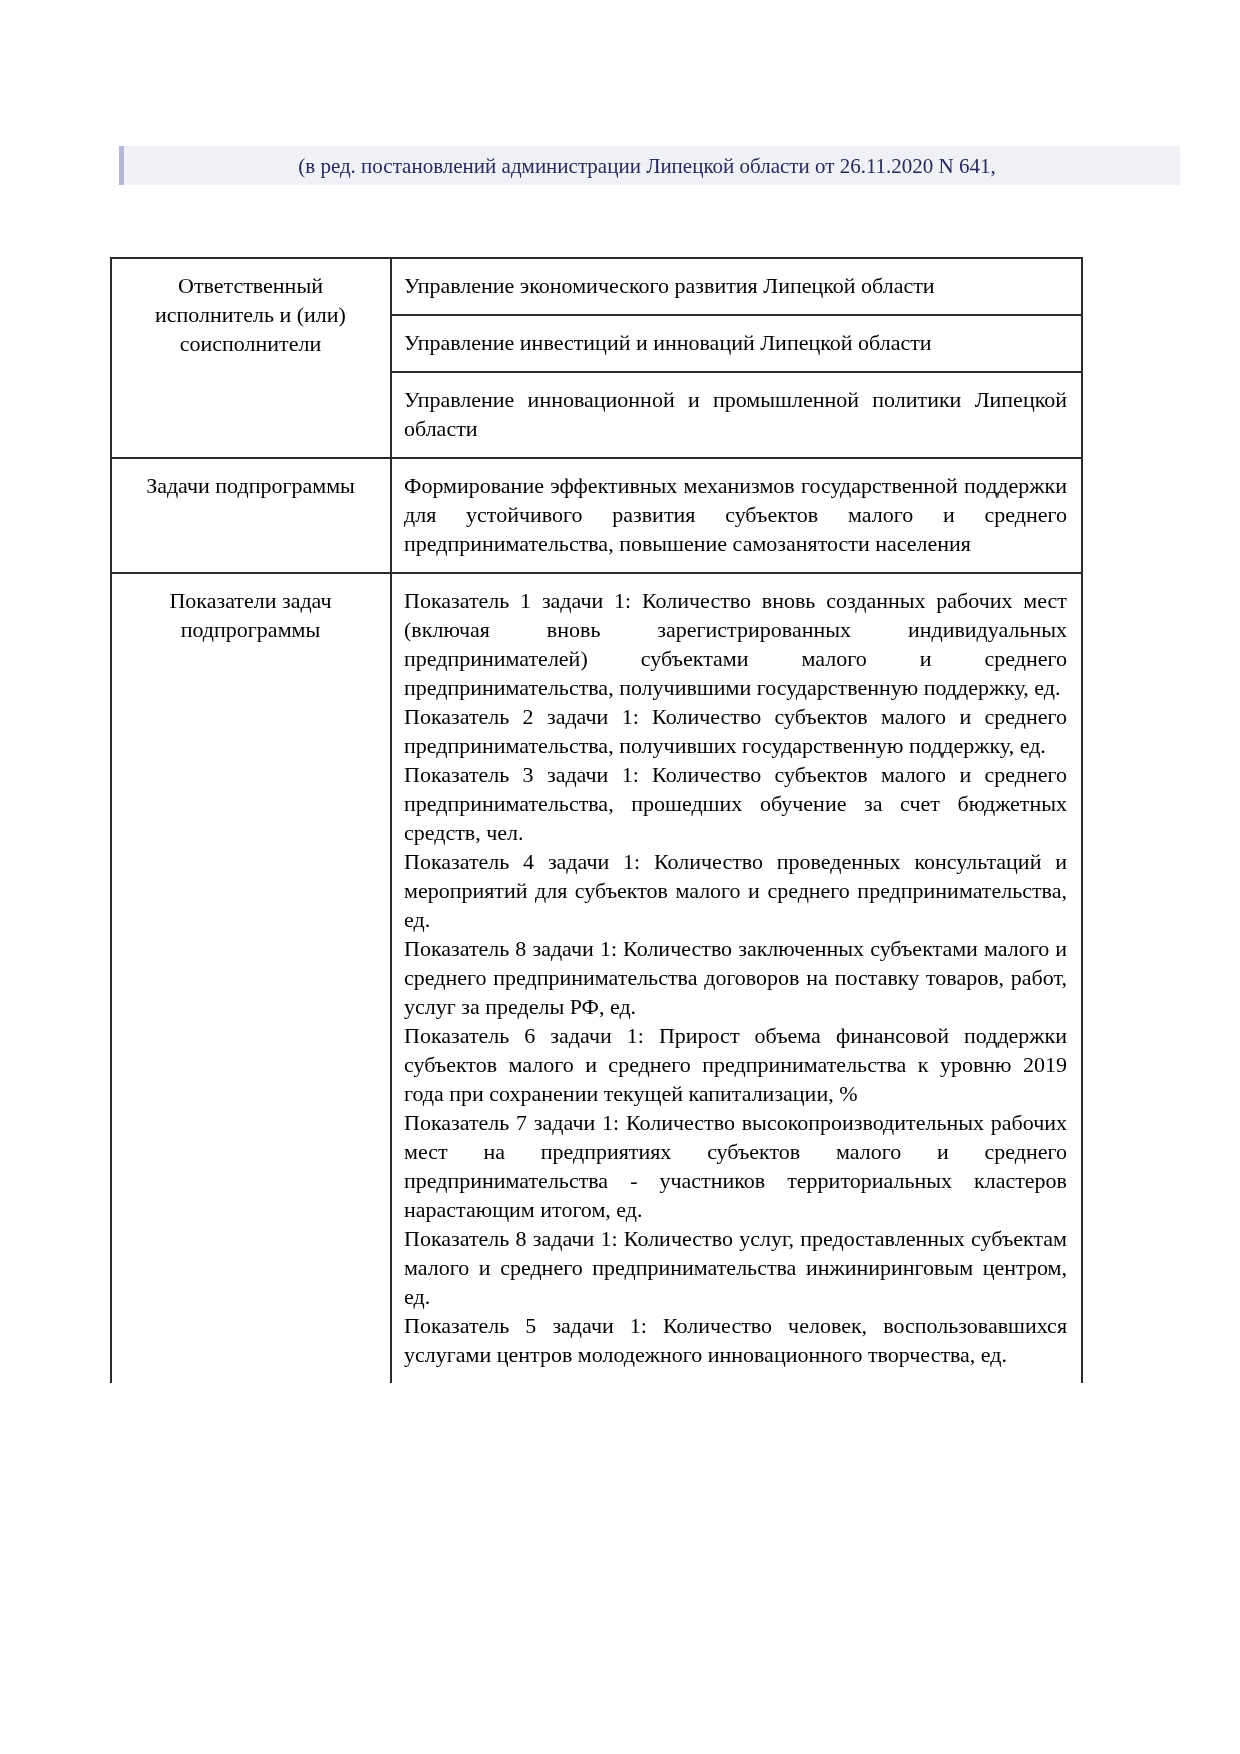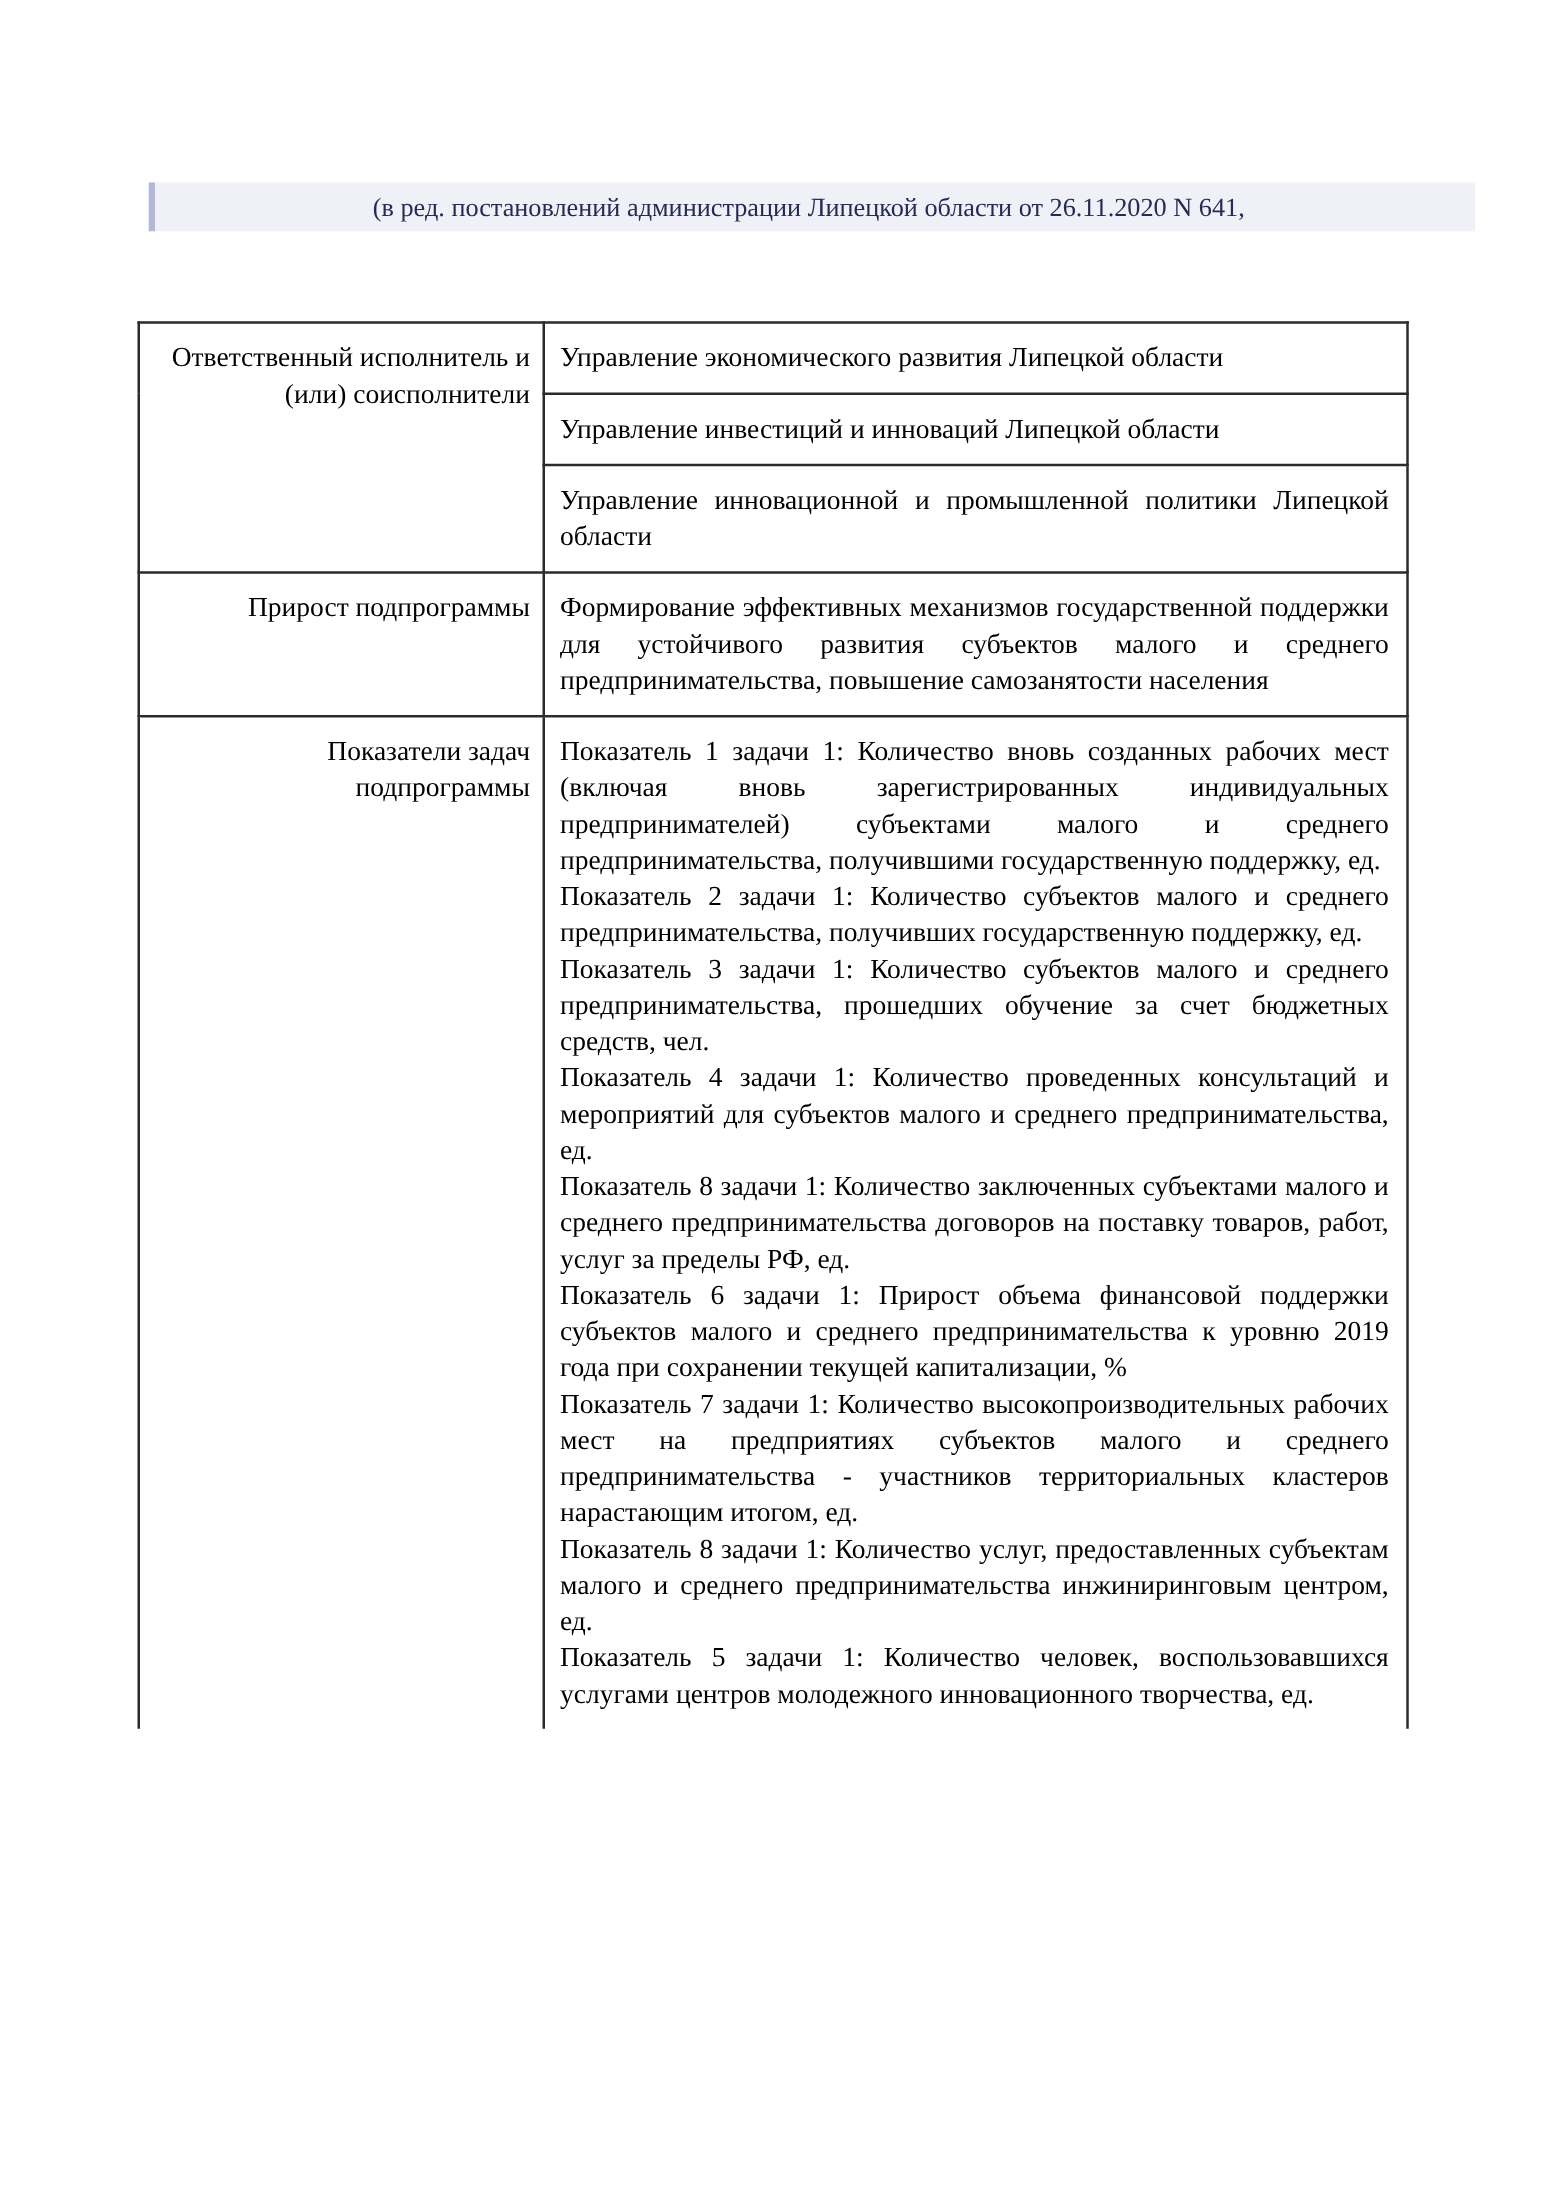--- a/index.html
+++ b/index.html
@@ -43,23 +43,23 @@
     table-layout: fixed;
     font-size: 22px;
     line-height: 29px;
   }
   .doc-table td {
     border: 2px solid #2b2b2b;
     vertical-align: top;
     box-sizing: border-box;
   }
   .doc-table td.c1 {
-    width: 324px;
+    width: 280px;
     padding: 12px 10px 14px 9px;
-    text-align: right;
+    text-align: center;
   }
   .doc-table td.c2 {
     width: 691px;
     padding: 12px 14px 14px 12px;
     text-align: justify;
   }
   .doc-table tr.last-row td {
     border-bottom: none;
     margin-left: 11px;
   }
@@ -82,21 +82,21 @@
         <td class="c1" rowspan="3">Ответственный исполнитель и (или) соисполнители</td>
         <td class="c2">Управление экономического развития Липецкой области</td>
       </tr>
       <tr>
         <td class="c2">Управление инвестиций и инноваций Липецкой области</td>
       </tr>
       <tr>
         <td class="c2">Управление инновационной и промышленной политики Липецкой области</td>
       </tr>
       <tr>
-        <td class="c1">Прирост подпрограммы</td>
+        <td class="c1">Задачи подпрограммы</td>
         <td class="c2">Формирование эффективных механизмов государственной поддержки для устойчивого развития субъектов малого и среднего предпринимательства, повышение самозанятости населения</td>
       </tr>
       <tr class="last-row">
         <td class="c1">Показатели задач подпрограммы</td>
         <td class="c2">
           <div class="indicator">Показатель 1 задачи 1: Количество вновь созданных рабочих мест (включая вновь зарегистрированных индивидуальных предпринимателей) субъектами малого и среднего предпринимательства, получившими государственную поддержку, ед.</div>
           <div class="indicator">Показатель 2 задачи 1: Количество субъектов малого и среднего предпринимательства, получивших государственную поддержку, ед.</div>
           <div class="indicator">Показатель 3 задачи 1: Количество субъектов малого и среднего предпринимательства, прошедших обучение за счет бюджетных средств, чел.</div>
           <div class="indicator">Показатель 4 задачи 1: Количество проведенных консультаций и мероприятий для субъектов малого и среднего предпринимательства, ед.</div>
           <div class="indicator">Показатель 8 задачи 1: Количество заключенных субъектами малого и среднего предпринимательства договоров на поставку товаров, работ, услуг за пределы РФ, ед.</div>

